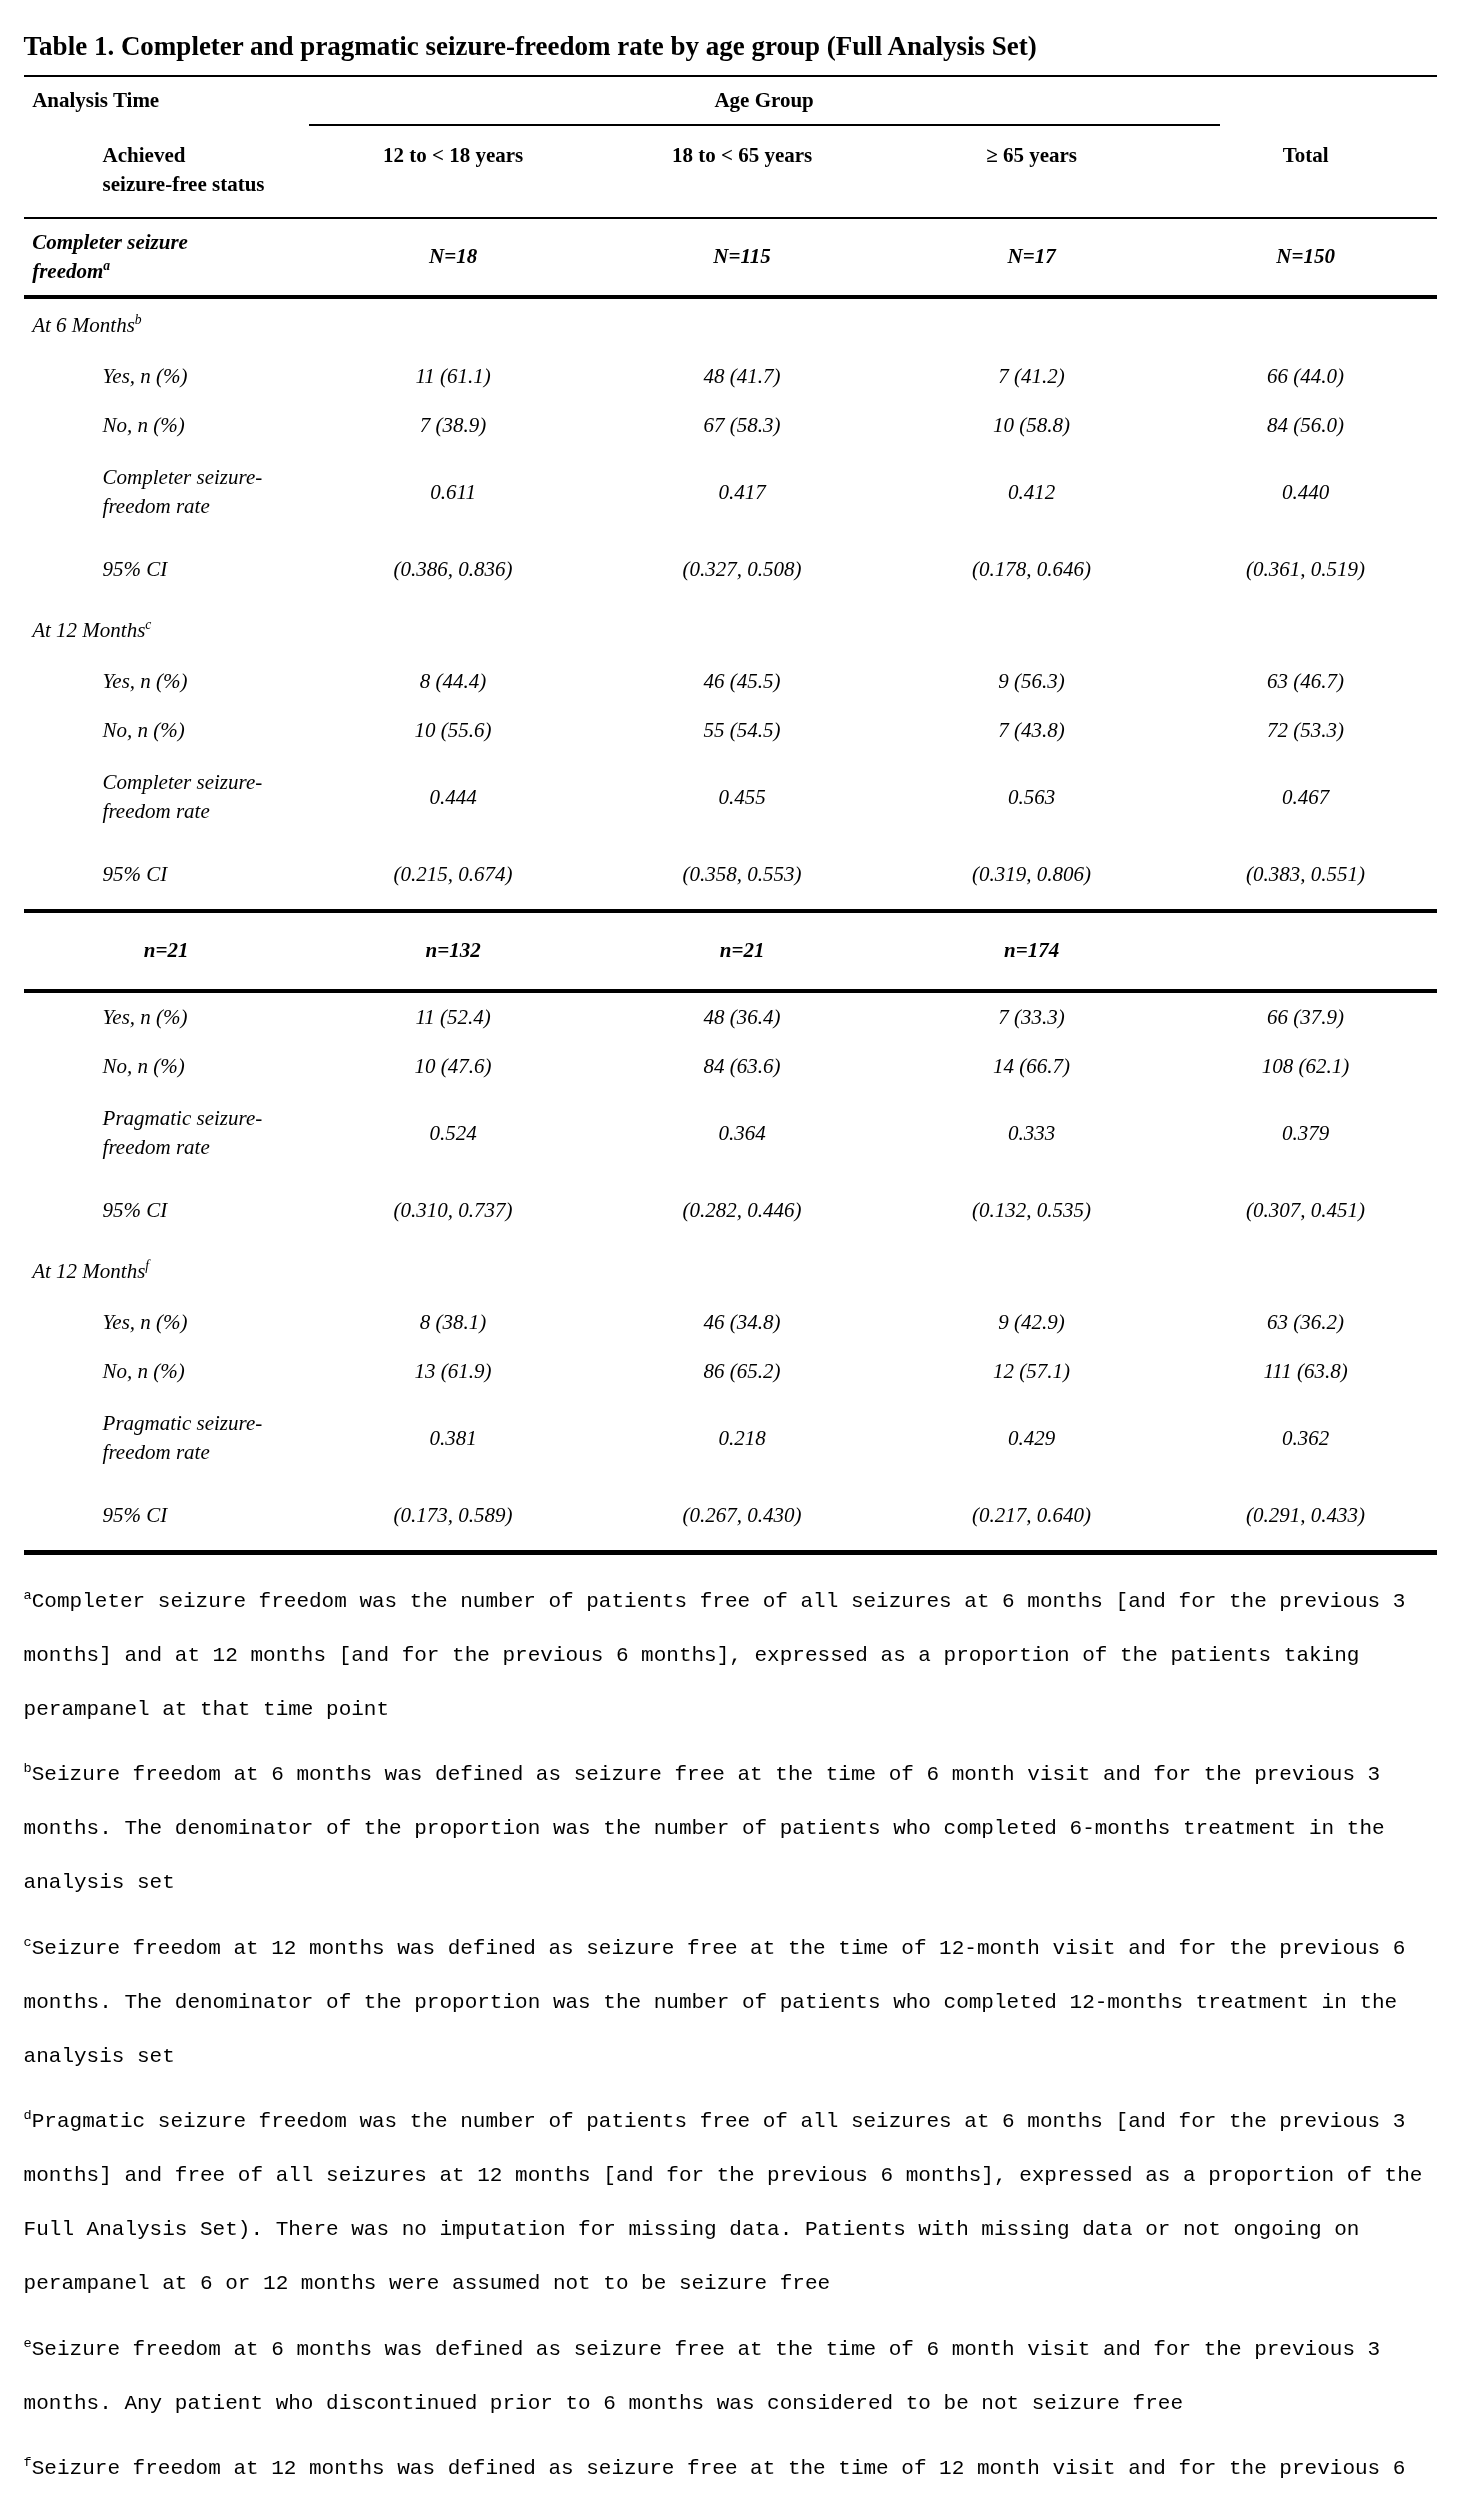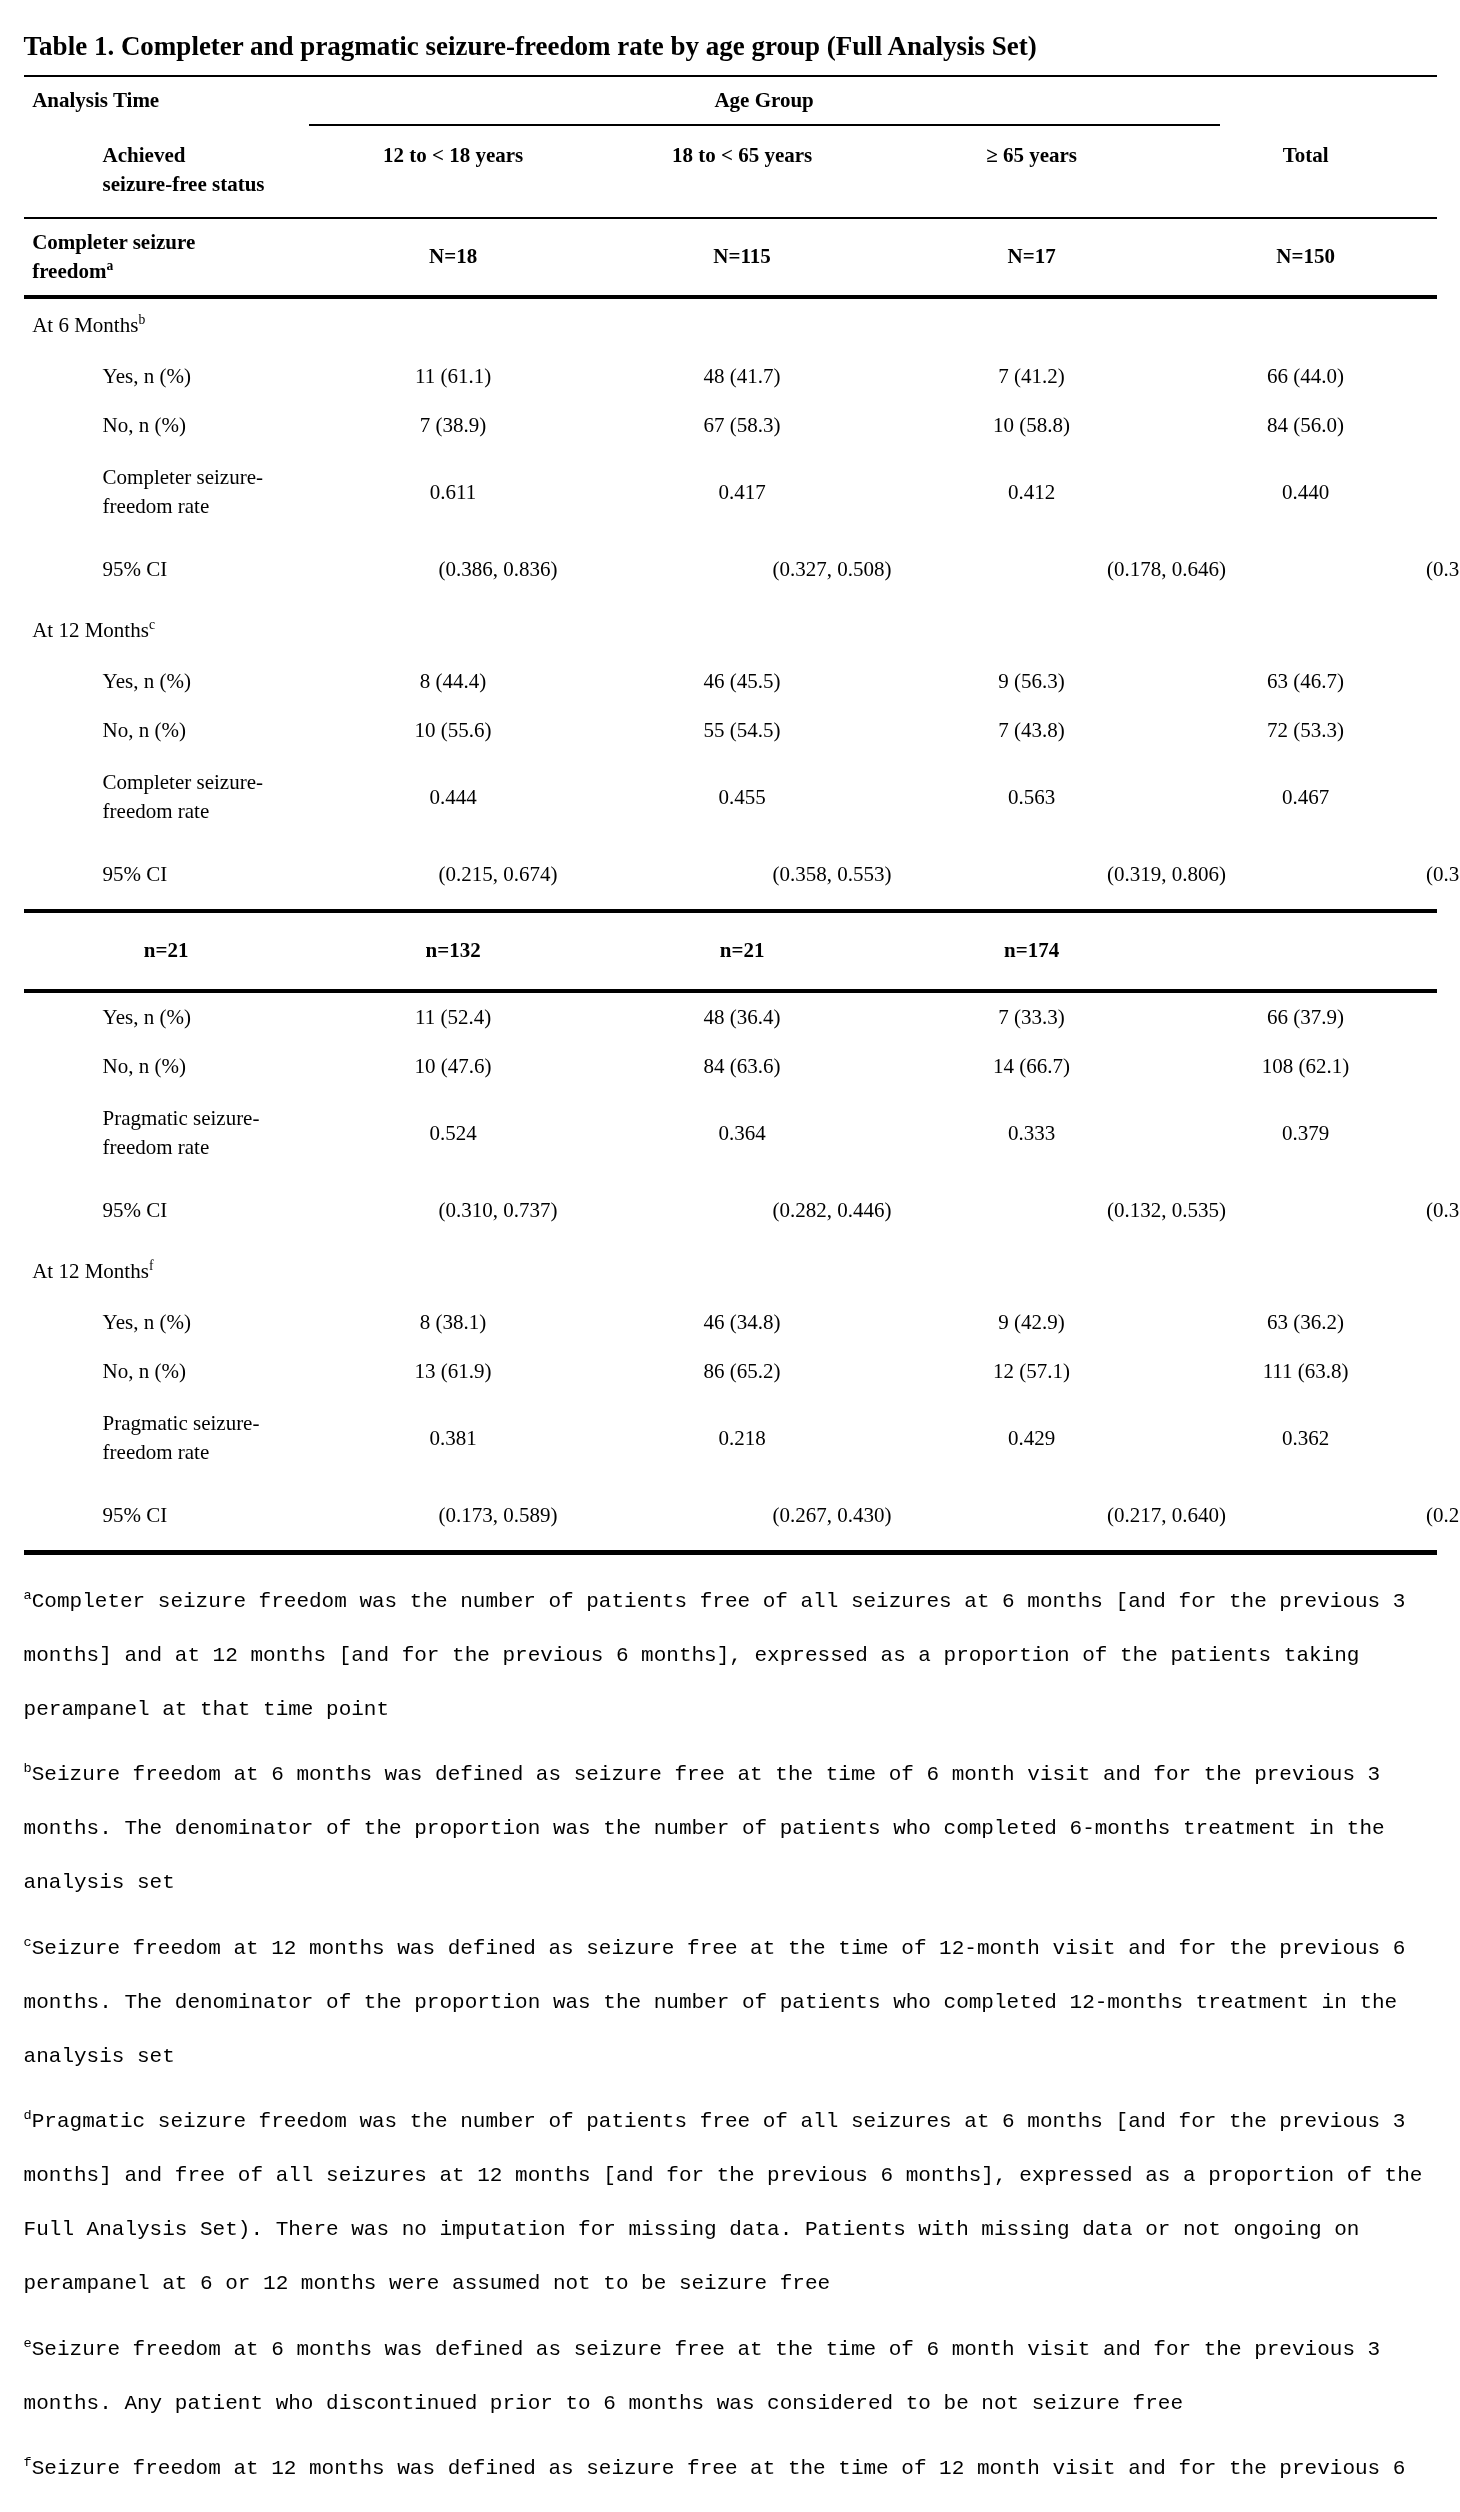--- a/index.html
+++ b/index.html
@@ -15,35 +15,35 @@
 
   .tbl { margin-top:14.3px; }
 
   
   .thead { border-top:2.1px solid #000; border-bottom:2.9px solid #000; }
   .hrow1 { display:grid; grid-template-columns:285px 911px 215px; height:47px; align-items:center; }
   .spanner { margin-left:285px; width:911px; height:0; border-bottom:2.1px solid #000; }
   .hrow2 { display:grid; grid-template-columns:285px 289px 289px 290px 258px; height:76px; padding-top:14.3px; box-sizing:content-box; align-items:start; }
 
   
-  .grow { display:grid; grid-template-columns:285px 289px 289px 290px 258px; align-items:center; }
+  .grow { display:grid; grid-template-columns:285px 289px 289px 290px 258px; align-items:center;font-style:italic; }
   .c { line-height:29px; }
   .v { text-align:center; }
   .b { font-weight:bold; }
   .pad12 { padding-left:8.6px; }
   .ind { padding-left:79px; }
   .w240 { width:172px; }
   .w310 { width:222px; }
 
   .band { height:76px; border-bottom:4.3px solid #000; }
   .band2 { border-top:4.3px solid #000; }
   .r-heading { height:53px; }
   .r-data { height:49px; }
   .r-rate { height:85px; }
-  .r-ci { height:69px;gap:45px; }
+  .r-ci { height:69px; }
   .tbl-bottom { border-bottom:5.7px solid #000; }
 
   sup { font-size:13.6px; line-height:0; }
 
   
   .footnotes { padding-top:20px; }
   .fn { line-height:54px; margin:0 0 11.5px 0;font-family:Liberation Mono, monospace; }
   .abbrev { line-height:54px; margin:16px;text-decoration:underline; }
 </style>
 </head>

